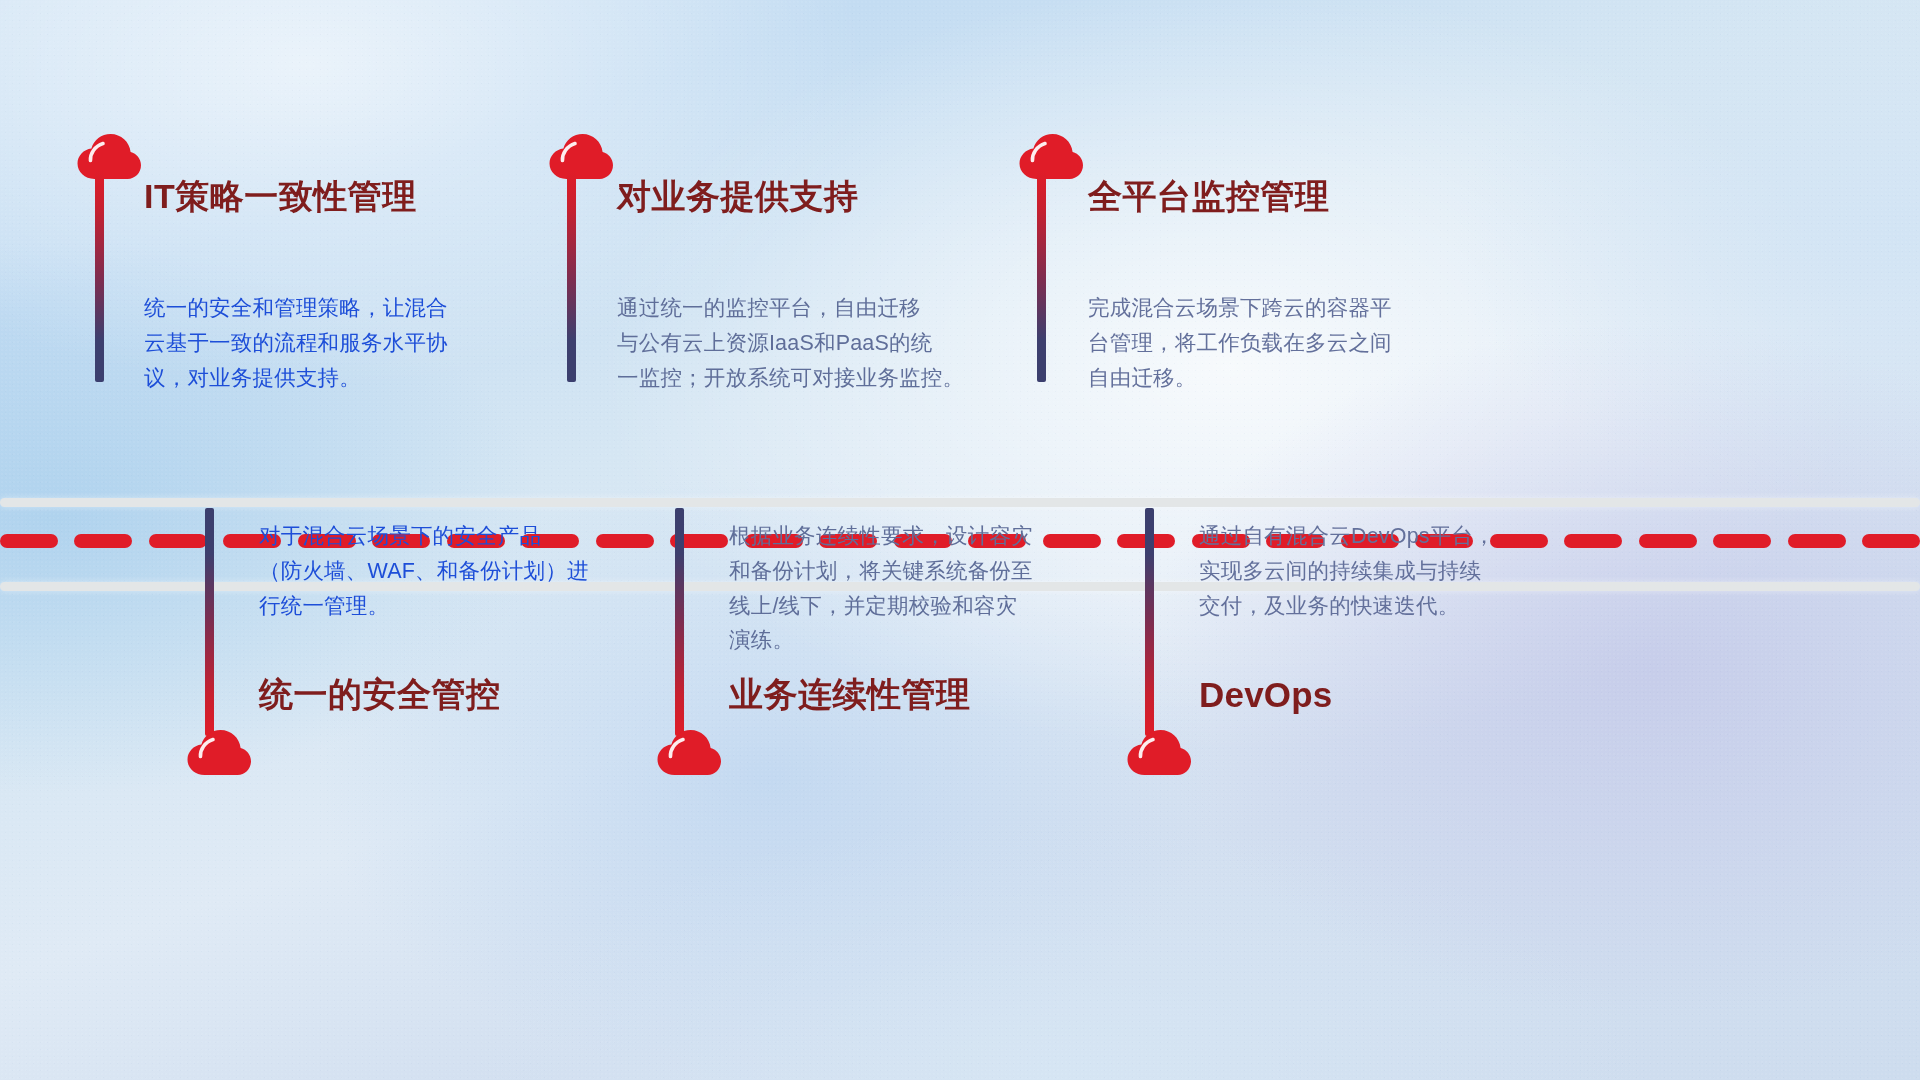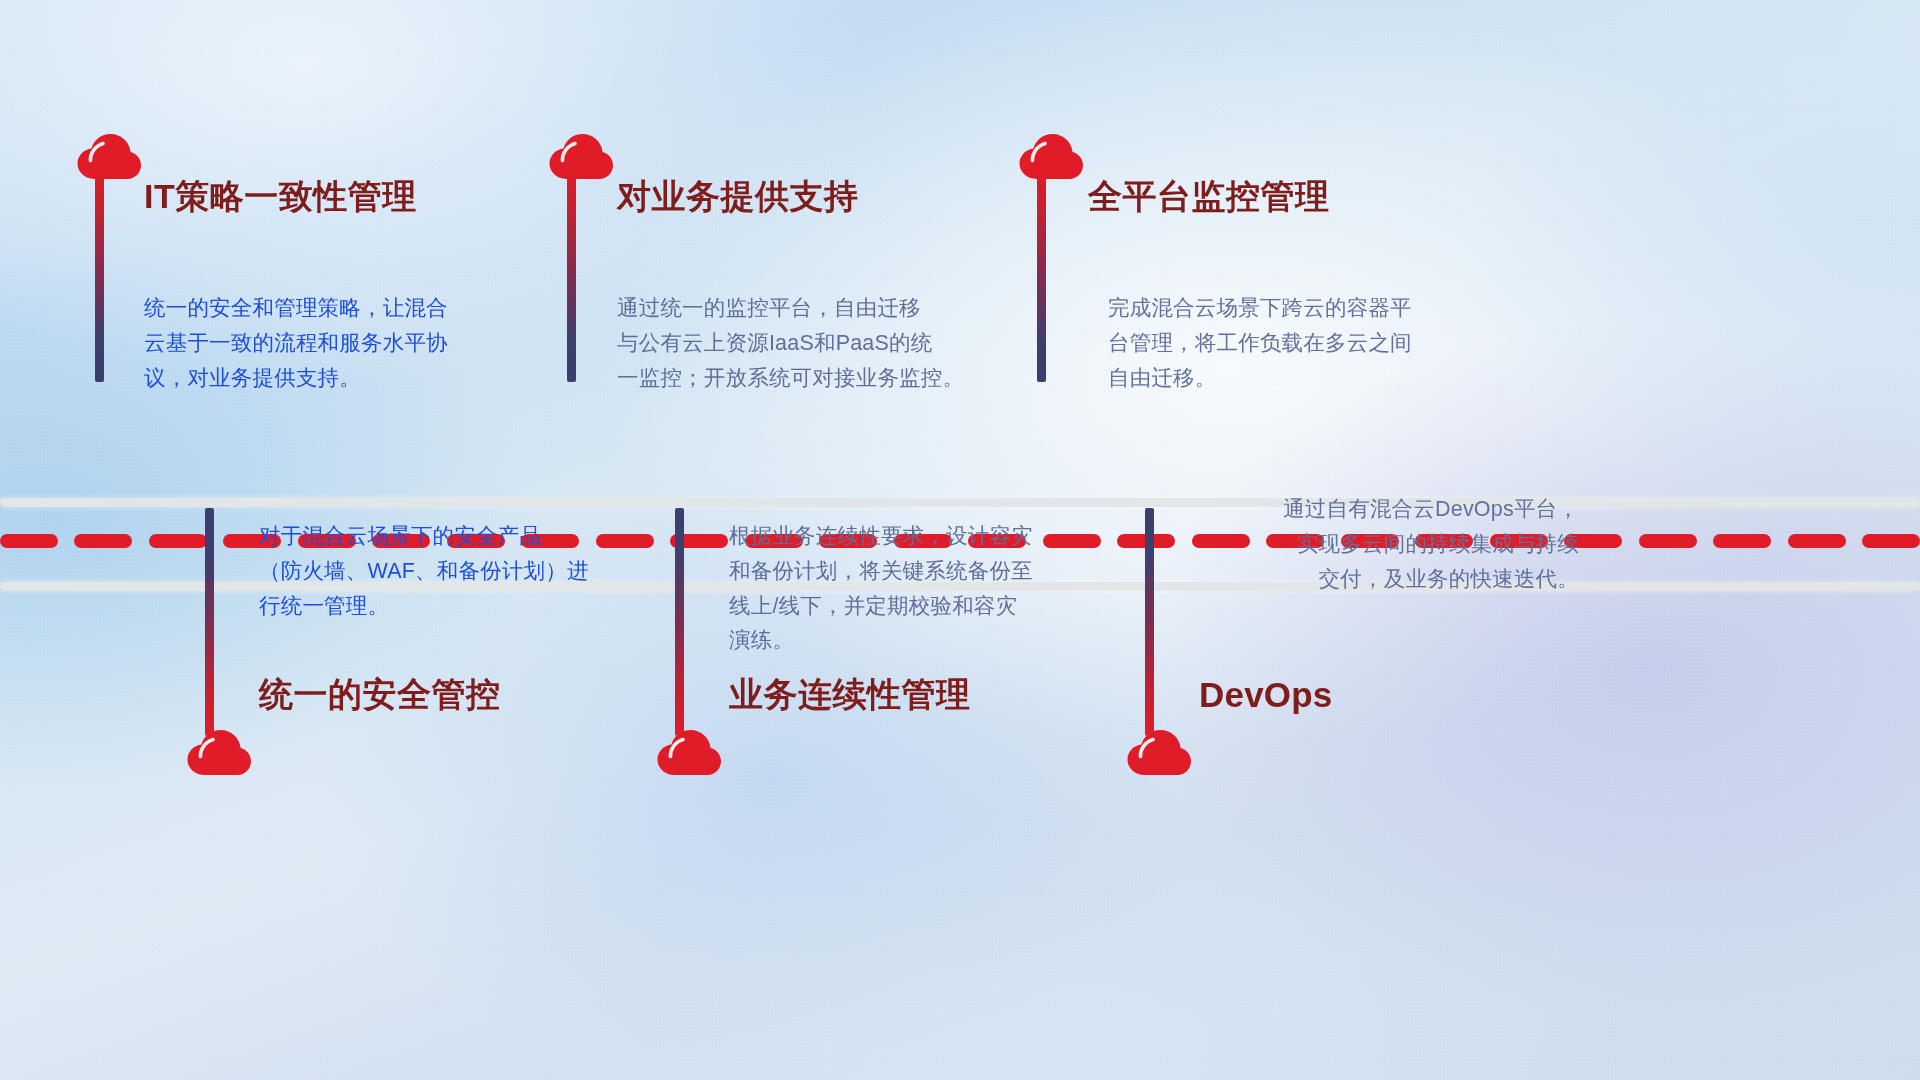--- a/index.html
+++ b/index.html
@@ -139,21 +139,21 @@
   .body-copy {
     position: absolute;
     font-size: 21.5px;
     line-height: 1.62;
     color: #1d4ed8;
     width: 360px;
     white-space: pre-line;
     letter-spacing: 0.2px;
   }
   .body-copy.tone-b { color: #5f6e99; }
-  .body-copy.tone-c { color: #63709b; margin-left: 20px; }
+  .body-copy.tone-c { color: #63709b; }
 
   
   #top-1 .cloud { left: 76px;  top: 132px; }
   #top-1 .stem  { left: 95px;  top: 170px; height: 212px; }
   #top-1 .heading   { left: 144px; top: 178px; }
   #top-1 .body-copy { left: 144px; top: 291px; }
 
   #top-2 .cloud { left: 548px; top: 132px; }
   #top-2 .stem  { left: 567px; top: 170px; height: 212px; }
   #top-2 .heading   { left: 617px; top: 178px; }
@@ -171,21 +171,21 @@
   #bot-1 .body-copy { left: 259px; top: 519px; }
 
   #bot-2 .cloud { left: 656px; top: 728px; }
   #bot-2 .stem  { left: 675px; top: 508px; height: 228px; }
   #bot-2 .heading   { left: 729px; top: 676px; }
   #bot-2 .body-copy { left: 729px; top: 519px; }
 
   #bot-3 .cloud { left: 1126px; top: 728px; }
   #bot-3 .stem  { left: 1145px; top: 508px; height: 228px; }
   #bot-3 .heading   { left: 1199px; top: 676px; }
-  #bot-3 .body-copy { left: 1199px; top: 492px; text-align: right; }
+  #bot-3 .body-copy { left: 1199px; top: 519px; }
 </style>
 </head>
 <body>
 
 <div id="stage">
 
   <div class="bg-layer bg-base"></div>
   <div class="bg-layer bg-glow-a"></div>
   <div class="bg-layer bg-glow-b"></div>
   <div class="bg-layer bg-glow-c"></div>

